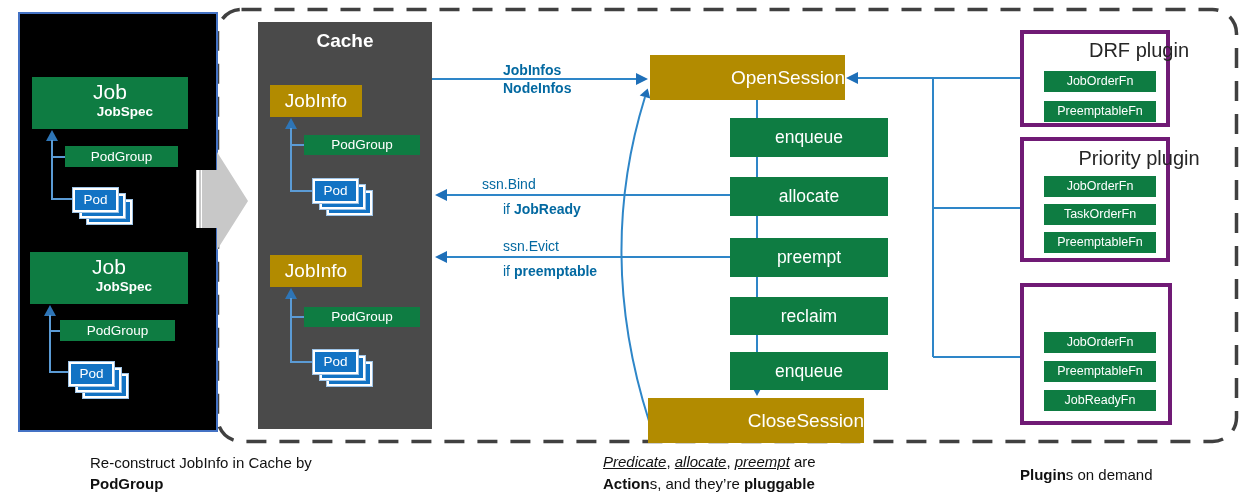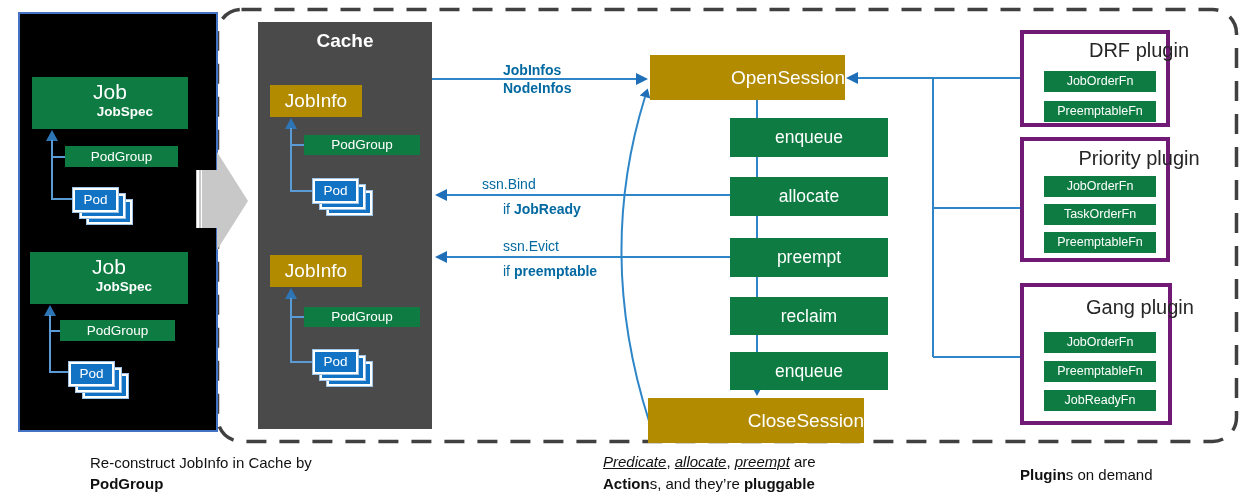--- a/index.html
+++ b/index.html
@@ -183,21 +183,20 @@
   </div>
 
   <div class="plugin" style="left:1020px;top:137px;width:150px;height:125px">
     <div class="plugin-title" style="top:6px">Priority plugin</div>
     <div class="green plugin-fn" style="top:35px">JobOrderFn</div>
     <div class="green plugin-fn" style="top:63px">TaskOrderFn</div>
     <div class="green plugin-fn" style="top:91px">PreemptableFn</div>
   </div>
 
   <div class="plugin" style="left:1020px;top:283px;width:152px;height:142px">
-    <div class="plugin-title" style="top:9px">Gang plugin</div>
     <div class="green plugin-fn" style="top:45px">JobOrderFn</div>
     <div class="green plugin-fn" style="top:74px">PreemptableFn</div>
     <div class="green plugin-fn" style="top:103px">JobReadyFn</div>
   </div>
 
   <div class="caption" style="left:90px;top:452px">
     <div>Re-construct JobInfo in Cache by</div>
     <div style="font-weight:bold">PodGroup</div>
   </div>
 

